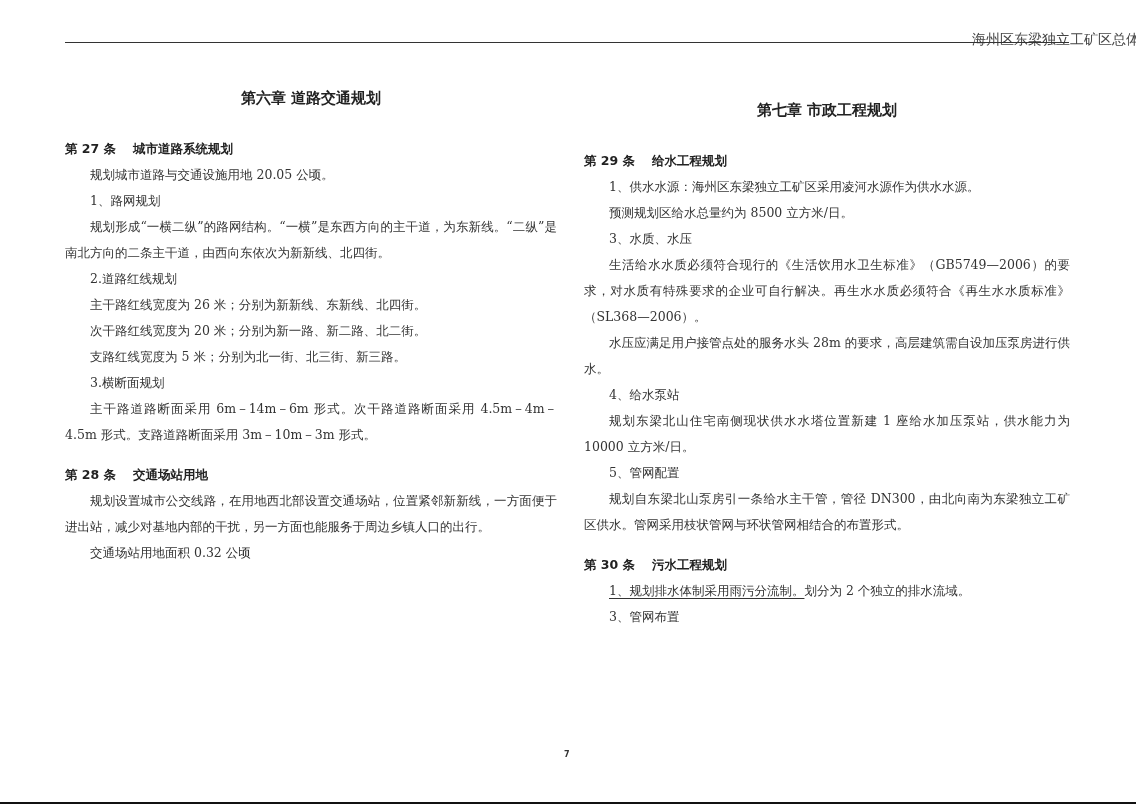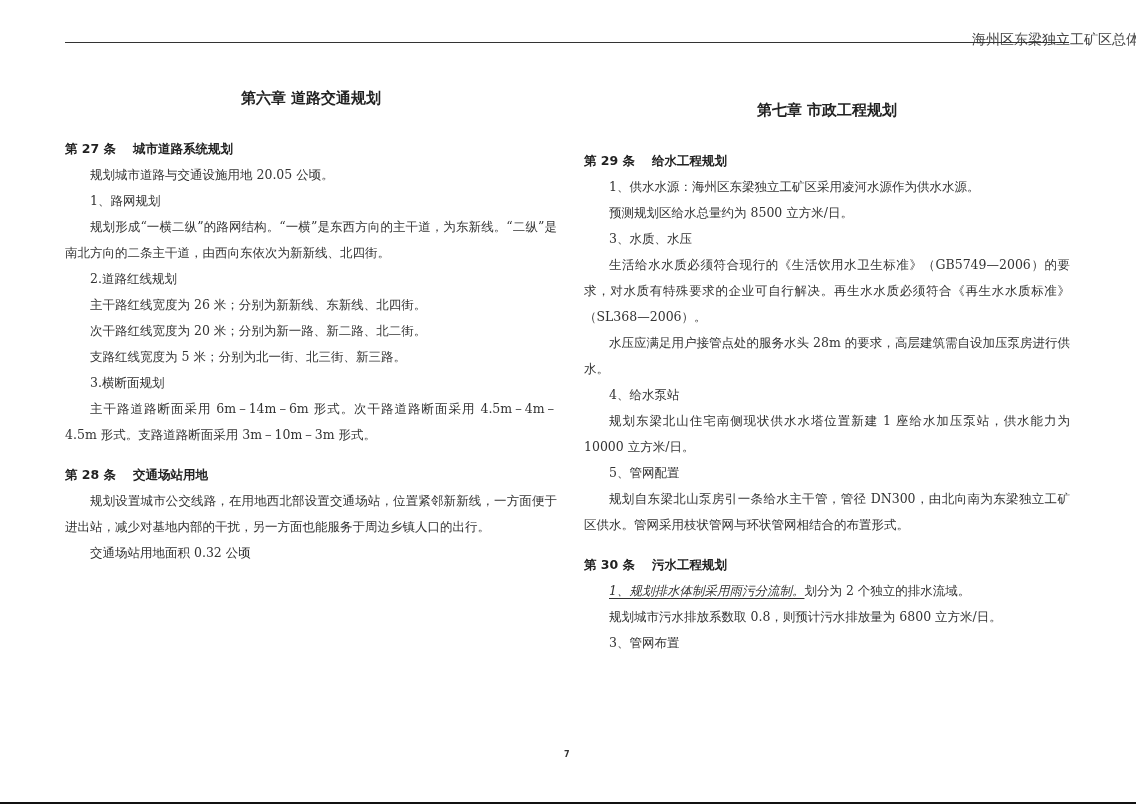--- a/index.html
+++ b/index.html
@@ -92,21 +92,20 @@
       text-align: justify;
       margin: 0;
       color: #333;
     }
     .para.u {
       text-underline-offset: 3px;
     }
     .para .u {
       text-decoration: underline;
       text-underline-offset: 3px;
-      font-style: italic;
     }
     .gap {
       height: 8px;
     }
   </style>
 </head>
 <body>
 
 <div class="header-text">
   <span>海州区东梁独立工矿区总体规划</span><span class="doc-type">文本</span>
@@ -151,18 +150,17 @@
   <p class="para">4、给水泵站</p>
   <p class="para u">规划东梁北山住宅南侧现状供水水塔位置新建 1 座给水加压泵站，供水能力为 10000 立方米/日。</p>
   <p class="para">5、管网配置</p>
   <p class="para">规划自东梁北山泵房引一条给水主干管，管径 DN300，由北向南为东梁独立工矿区供水。管网采用枝状管网与环状管网相结合的布置形式。</p>
 
   <div class="gap"></div>
   <div class="article-title">
     <span class="art-num">第 30 条</span><span>污水工程规划</span>
   </div>
   <p class="para"><span class="u">1、规划排水体制采用雨污分流制。</span><span>划分为 2 个独立的排水流域。</span></p>
-  <p class="para">规划城市污水排放系数取 0.8，则预计污水排放量为 6800 立方米/日。</p>
   <p class="para">3、管网布置</p>
 </div>
 
 <div class="page-number">7</div>
 <div class="footer-rule"></div>
 
 </body></html>

